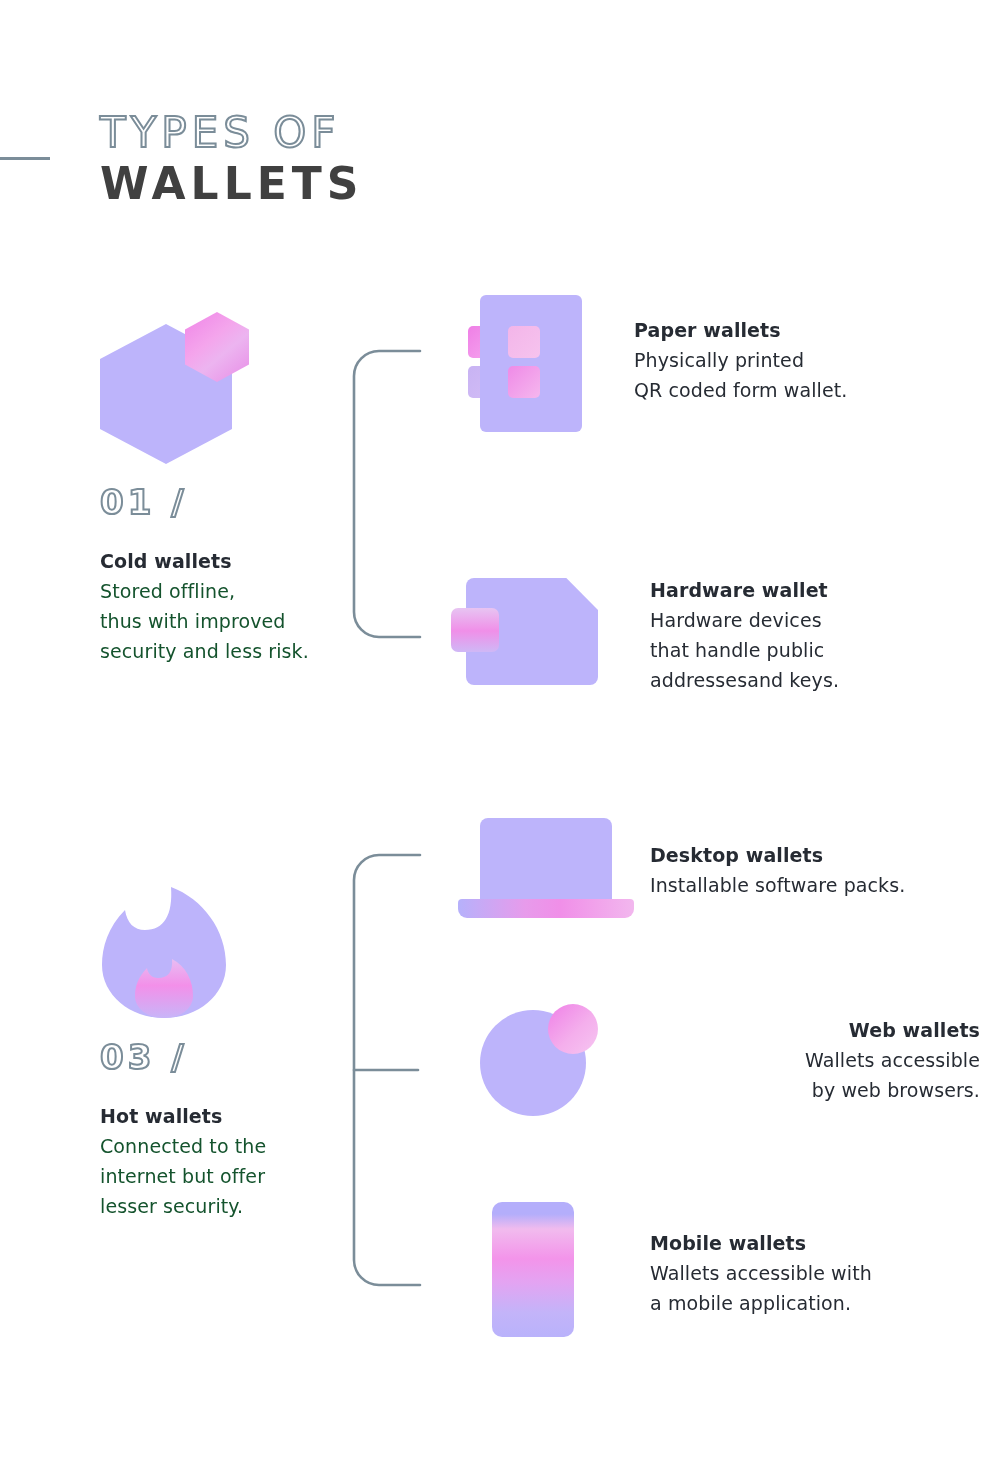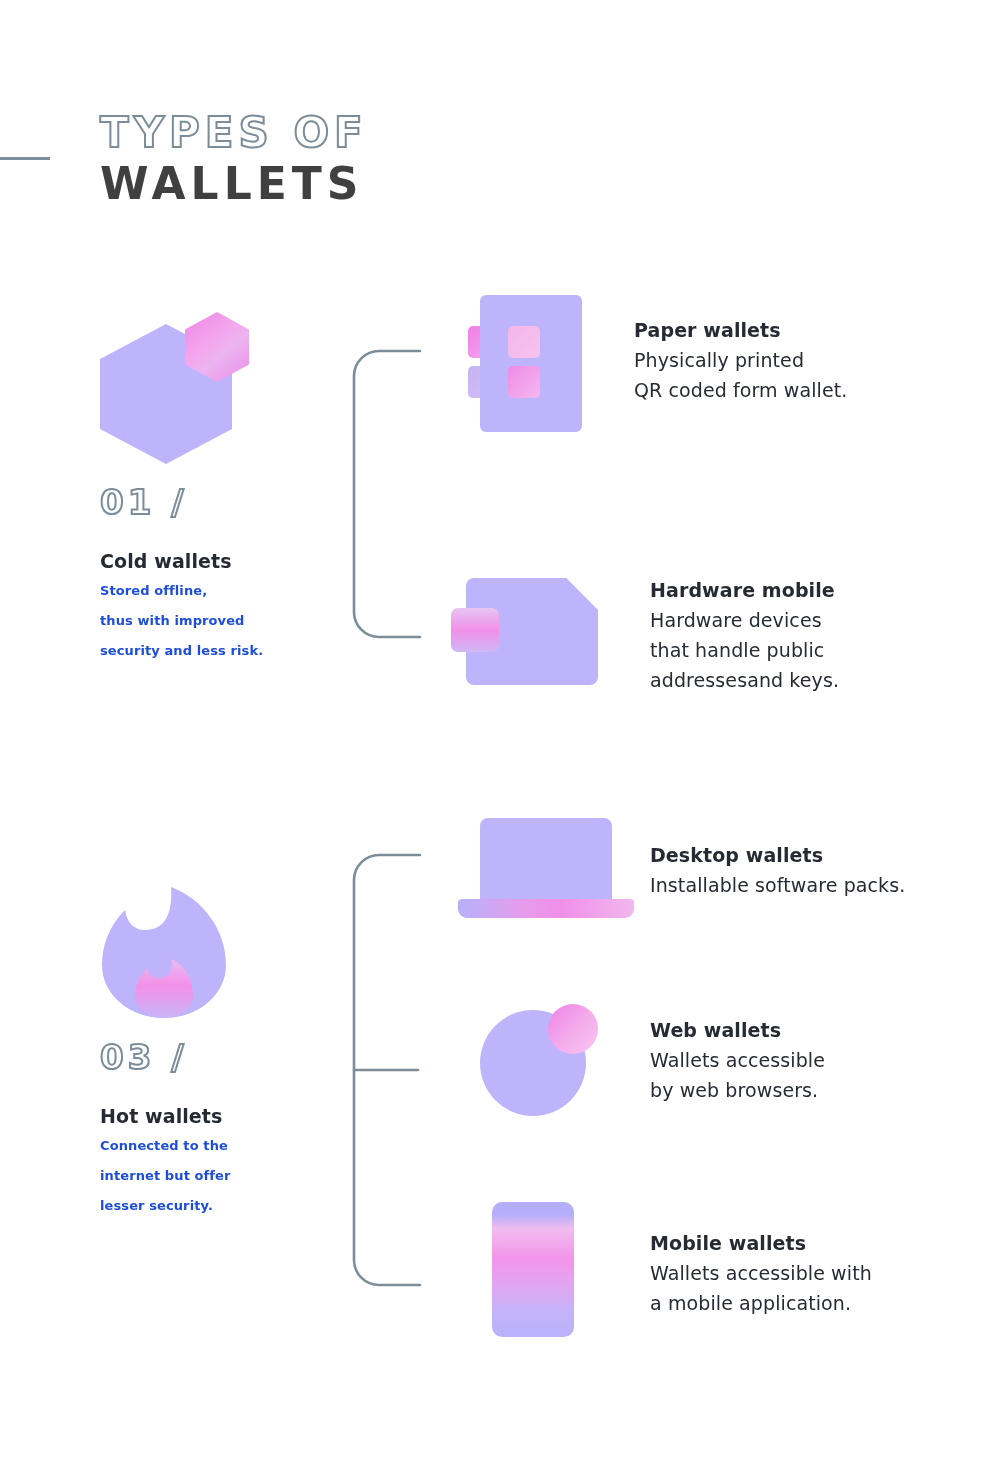--- a/index.html
+++ b/index.html
@@ -25,21 +25,21 @@
     background: #7b8d99;
   }
   .title-block {
     position: absolute;
     left: 100px;
     top: 108px;
     width: 560px;
   }
   .title-line1 {
     font-size: 42px;
-    font-weight: 700;
+    font-weight: 400;
     letter-spacing: 5px;
     line-height: 50px;
     color: transparent;
     -webkit-text-stroke: 2px #7b8d99;
     text-transform: uppercase;
     font-family: "DejaVu Sans", "Liberation Sans", sans-serif;
   }
   .title-line2 {
     font-size: 44px;
     font-weight: 700;
@@ -66,23 +66,23 @@
   }
   .group-title {
     font-size: 19px;
     font-weight: 700;
     color: #262b33;
     margin-top: 24px;
     line-height: 30px;
     letter-spacing: .1px;
   }
   .group-desc {
-    font-size: 13px;
-    font-weight: 700;
-    color: #1d4ed8;
+    font-size: 19px;
+    font-weight: 400;
+    color: #14532d;
     line-height: 30px;
     white-space: pre-line;
     letter-spacing: .1px;
   }
 
   
   .bracket { position: absolute; }
 
   
   .item { position: absolute; }
@@ -241,21 +241,21 @@
 QR coded form wallet.</div>
   </div>
 </div>
 
 <div class="item" style="left:440px; top:560px;">
   <div class="icon-art" style="left:0; top:0; width:190px; height:150px;">
     <div class="hw-body"></div>
     <div class="hw-tab"></div>
   </div>
   <div class="item-text" style="left:210px; top:15px; width:320px;">
-    <div class="item-title">Hardware mobile</div>
+    <div class="item-title">Hardware wallet</div>
     <div class="item-desc">Hardware devices
 that handle public
 addressesand keys.</div>
   </div>
 </div>
 
 <div class="group-left" style="left:100px; top:885px;">
   <div class="icon-art" style="left:0px; top:0px; width:160px; height:140px;">
     <svg width="130" height="135" viewBox="0 0 130 135">
       <path d="M71 2 C 73 30 64 45 45 45 C 34 45 27 38 25 25
@@ -294,21 +294,21 @@
     <div class="item-title">Desktop wallets</div>
     <div class="item-desc">Installable software packs.</div>
   </div>
 </div>
 
 <div class="item" style="left:476px; top:990px;">
   <div class="icon-art" style="left:0; top:0; width:150px; height:145px;">
     <div class="web-big"></div>
     <div class="web-small"></div>
   </div>
-  <div class="item-text" style="left:174px; top:25px; width:330px;">
+  <div class="item-text" style="left:174px; top:25px; width:330px;text-align:right;">
     <div class="item-title">Web wallets</div>
     <div class="item-desc">Wallets accessible
 by web browsers.</div>
   </div>
 </div>
 
 <div class="item" style="left:460px; top:1190px;">
   <div class="icon-art" style="left:0; top:0; width:150px; height:160px;">
     <div class="mob-body"></div>
   </div>

